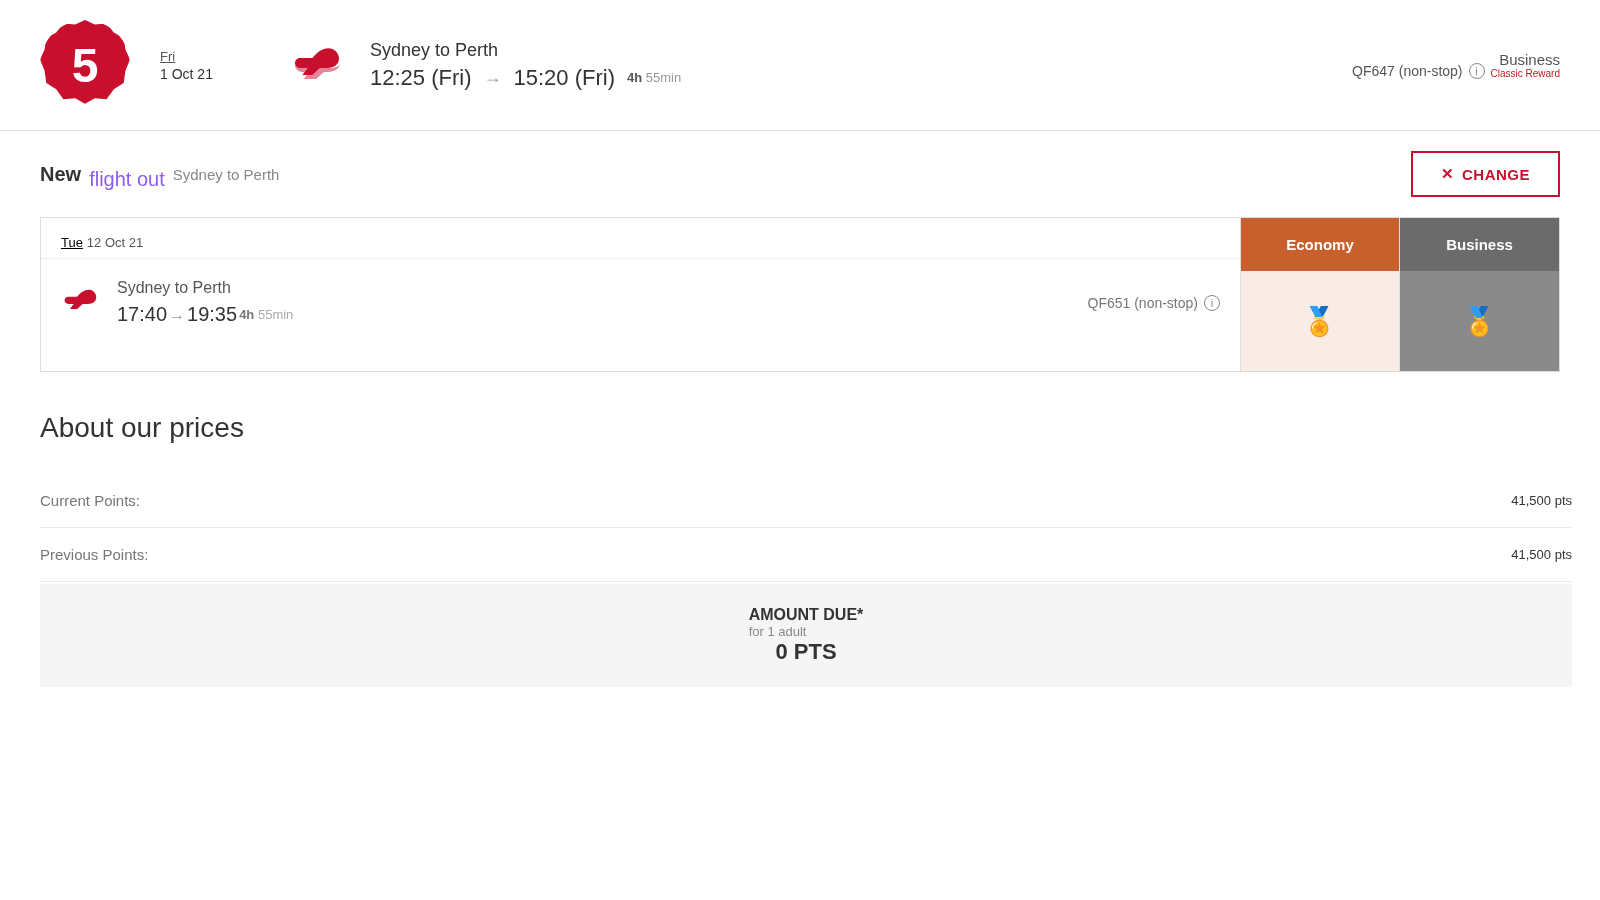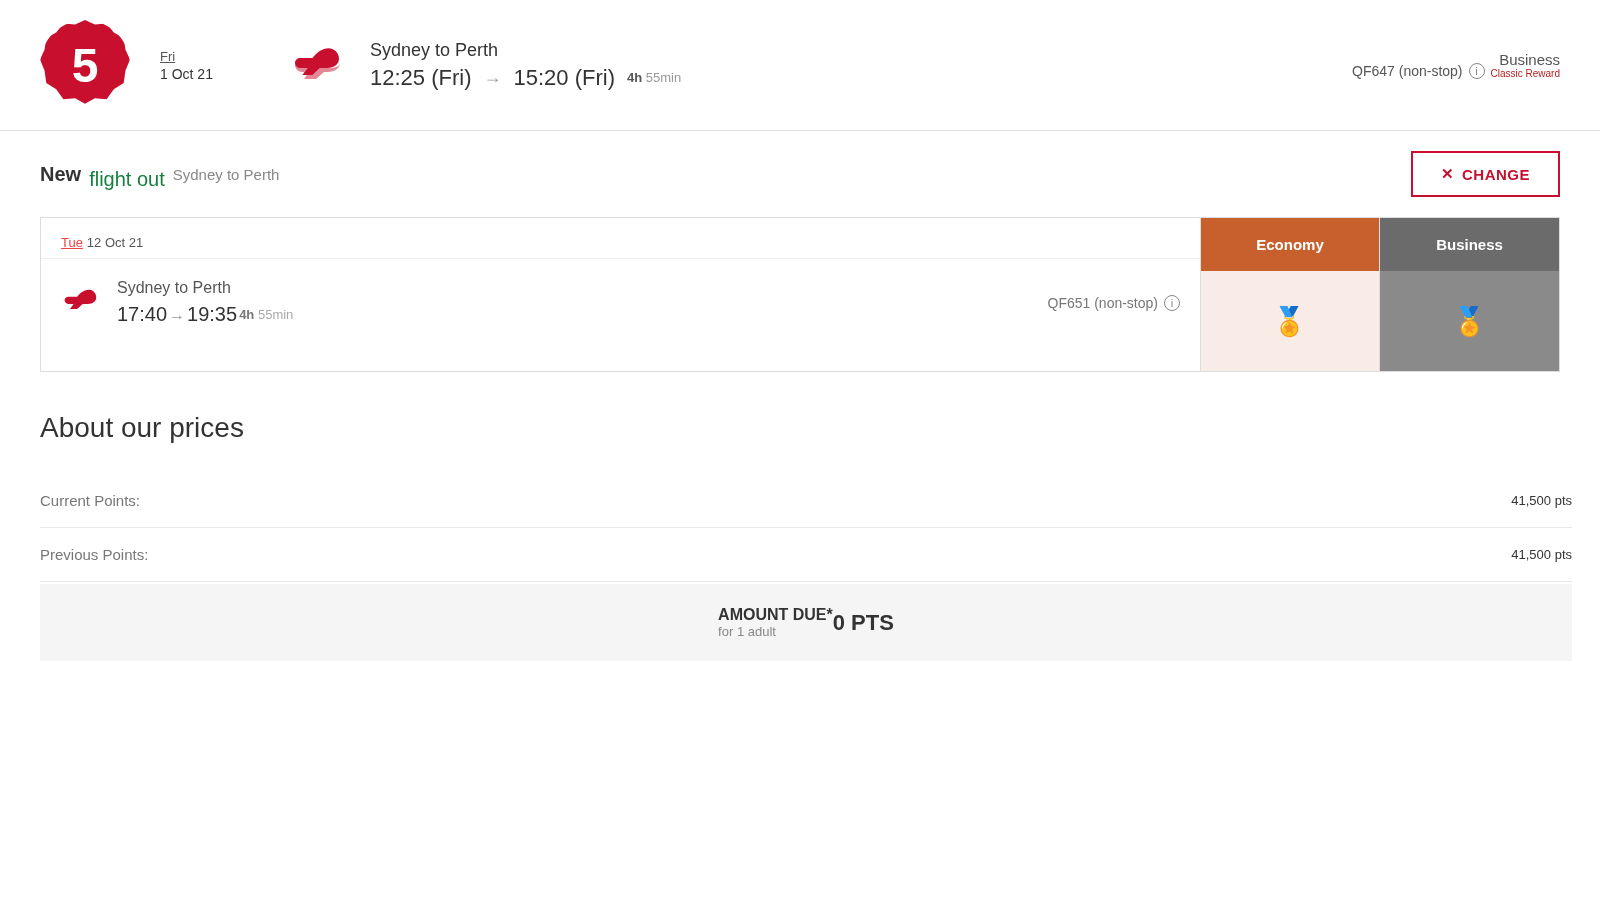--- a/index.html
+++ b/index.html
@@ -154,21 +154,21 @@
     }
 
     .new-flight-title .new-label {
       font-size: 20px;
       font-weight: bold;
       color: #333;
     }
 
     .new-flight-title .flight-out-label {
       font-size: 20px;
-      color: #15803d;
+      color: #8b5cf6;
       margin-top: 10px;
     }
 
     .new-flight-title .route-subtitle {
       font-size: 15px;
       color: #888;
     }
 
     .change-btn {
       border: 2px solid #c8102e;
@@ -196,21 +196,21 @@
       border-right: none;
     }
 
     .flight-date-row {
       padding: 16px 20px 8px 20px;
       border-bottom: 1px solid #eee;
     }
 
     .flight-date-row .day-label {
       font-size: 13px;
-      color: #ef4444;
+      color: #000000;
       text-decoration: underline;
     }
 
     .flight-date-row .full-date {
       font-size: 13px;
       color: #555;
     }
 
     .flight-row {
       display: flex;
@@ -257,21 +257,21 @@
       margin-left: auto;
       font-size: 14px;
       color: #777;
       display: flex;
       align-items: center;
       gap: 6px;
     }
 
     
     .class-col {
-      width: 180px;
+      width: 160px;
       border: 1px solid #ddd;
       display: flex;
       flex-direction: column;
     }
 
     .class-col + .class-col {
       border-left: none;
     }
 
     .class-header-economy {
@@ -353,23 +353,24 @@
     .price-row .value {
       font-size: 13px;
       color: #333;
       font-weight: 500;
     }
 
     .amount-due-row {
       background: #f5f5f5;
       padding: 22px 20px;
       display: flex;
-      justify-content: center;
+      justify-content: flex-start;
       align-items: center;
       margin-top: 2px;
+      flex-direction: column;
     }
 
     .amount-due-row .label-block .main-label {
       font-size: 16px;
       font-weight: bold;
       color: #333;
     }
 
     .amount-due-row .label-block .sub-label {
       font-size: 13px;

